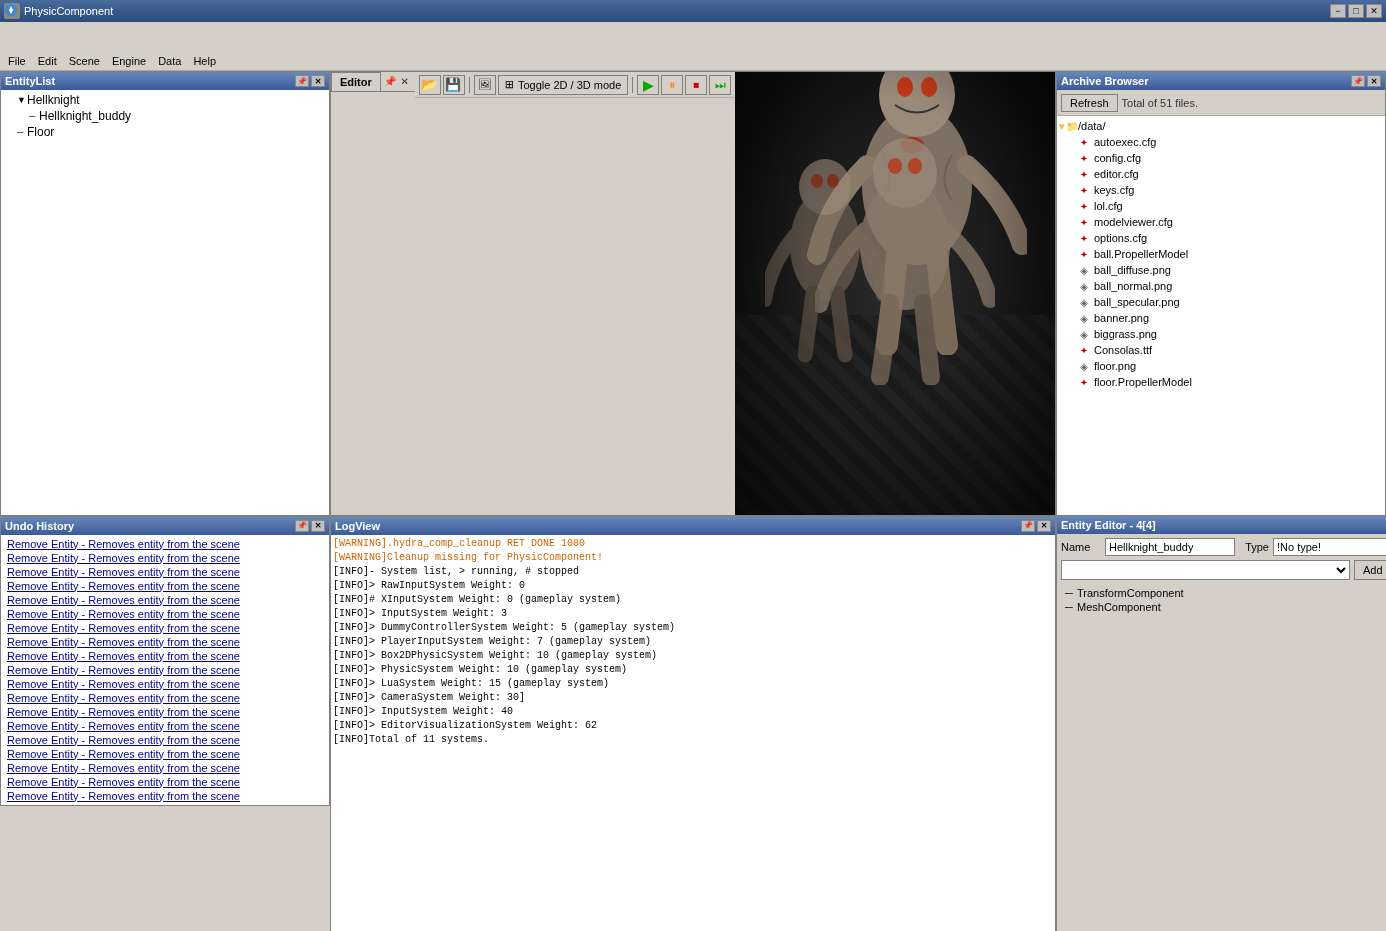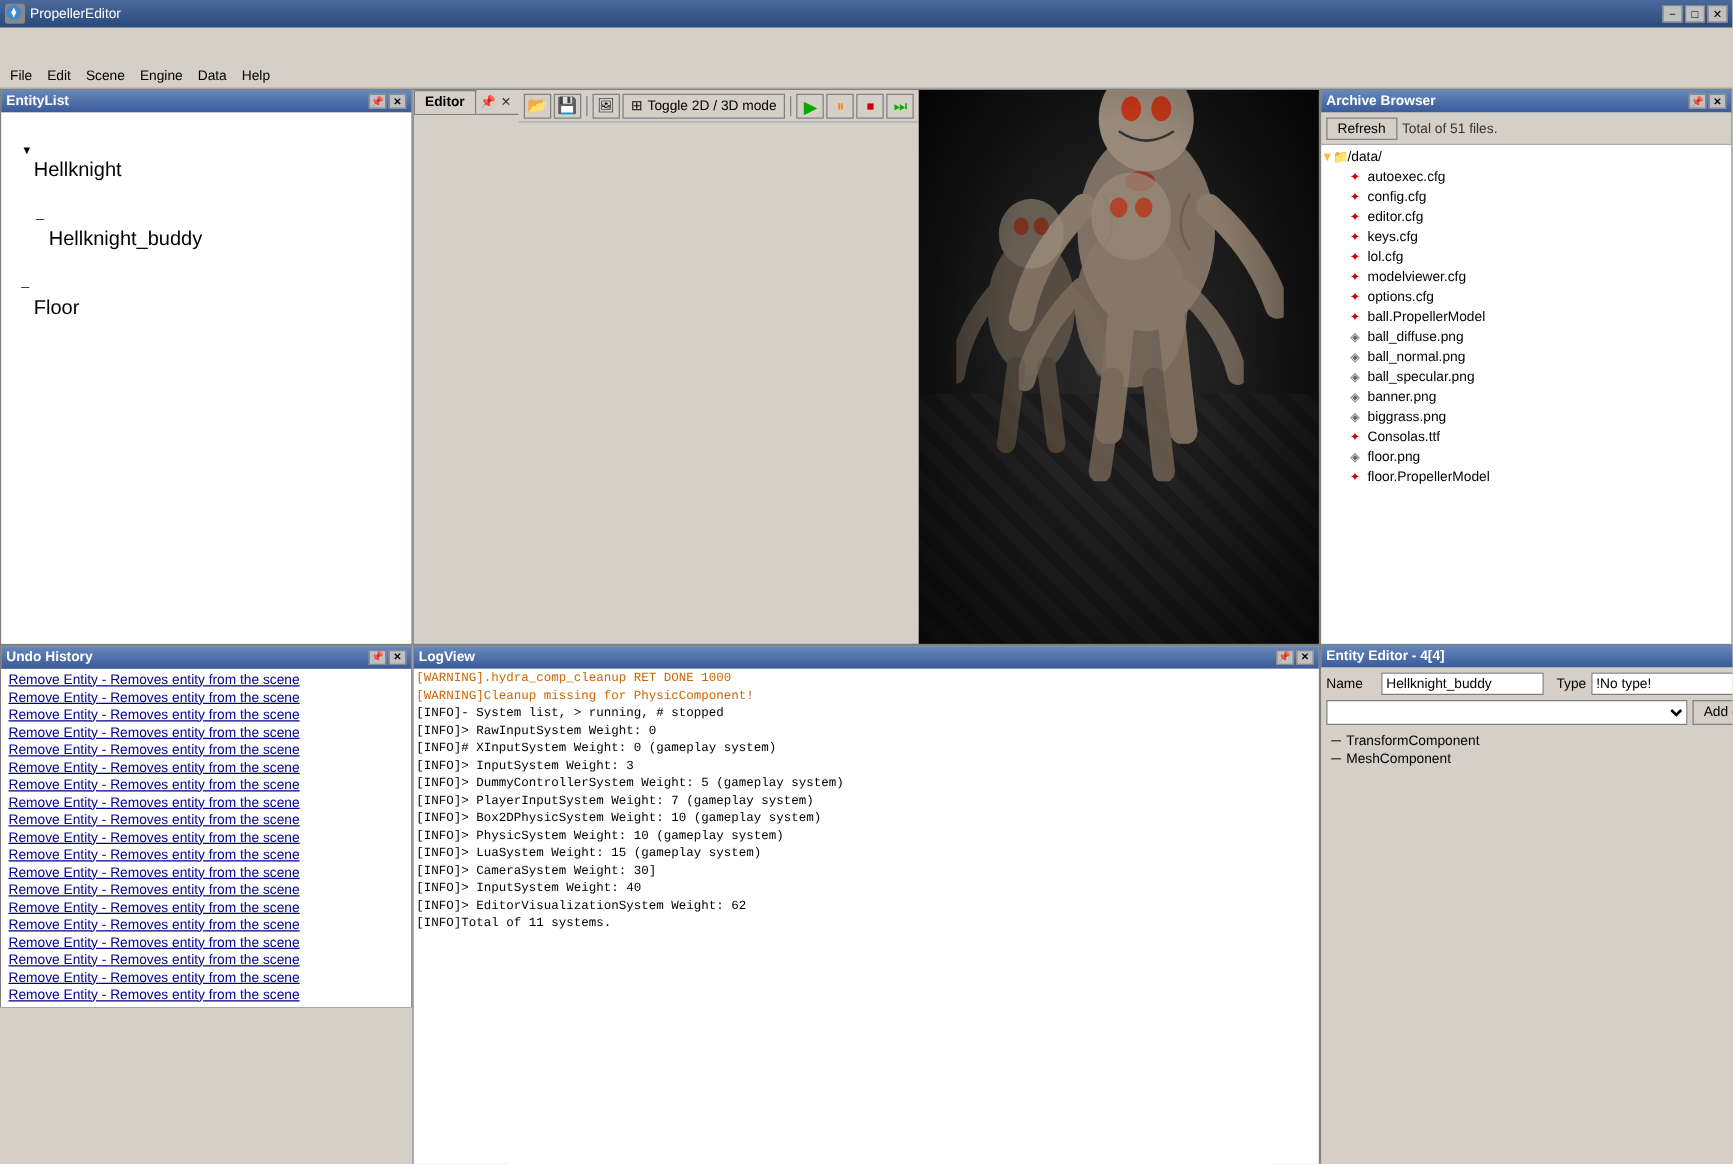--- a/index.html
+++ b/index.html
@@ -144,22 +144,21 @@
     .tree-indent {
       display: inline-block;
       width: 12px;
     }
     .tree-arrow {
       display: inline-block;
       width: 10px;
       font-size: 9px;
     }
     .tree-label {
-      font-size: 16px;
-      margin-top: 35px;
+      font-size: 12px;
     }
 
     
     .editor-panel {
       flex: 1;
       display: flex;
       border: 1px solid #808080;
     }
     .editor-tab-bar {
       background: #d4d0c8;
@@ -484,21 +483,21 @@
 <body>
 
 <div class="title-bar">
   <div class="title-bar-left">
     <div class="title-bar-icon">
       <svg width="14" height="14" viewBox="0 0 14 14">
         <circle cx="7" cy="7" r="6" fill="#4488cc"></circle>
         <path d="M7,3 L9,7 L7,11 L5,7 Z" fill="white"></path>
       </svg>
     </div>
-    <span class="title-bar-title">PropellerEditor</span>
+    <span class="title-bar-title">PhysicComponent</span>
   </div>
   <div class="title-bar-controls">
     <div class="title-bar-btn">−</div>
     <div class="title-bar-btn">□</div>
     <div class="title-bar-btn">✕</div>
   </div>
 </div>
 
 <div class="menu-bar">
   <span class="menu-item">File</span>

